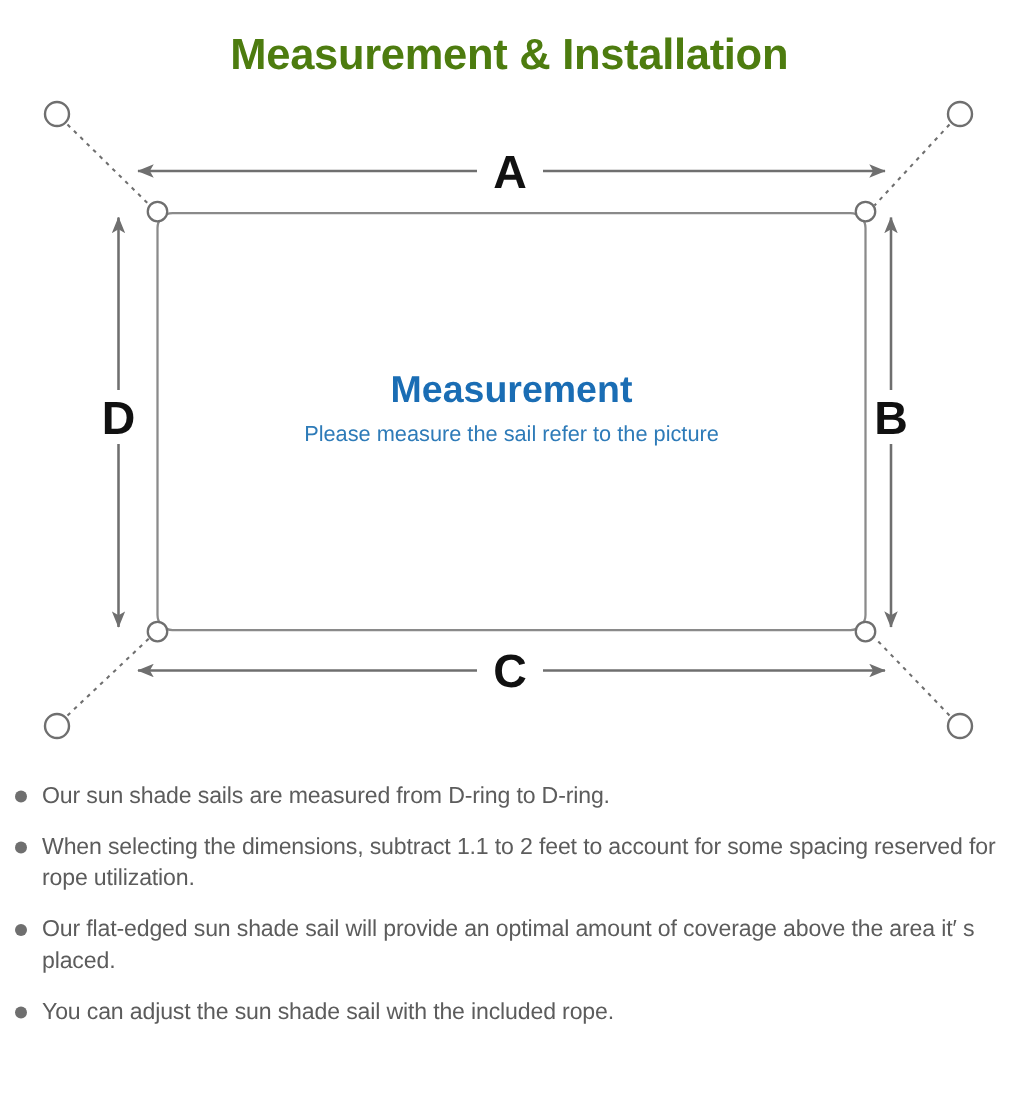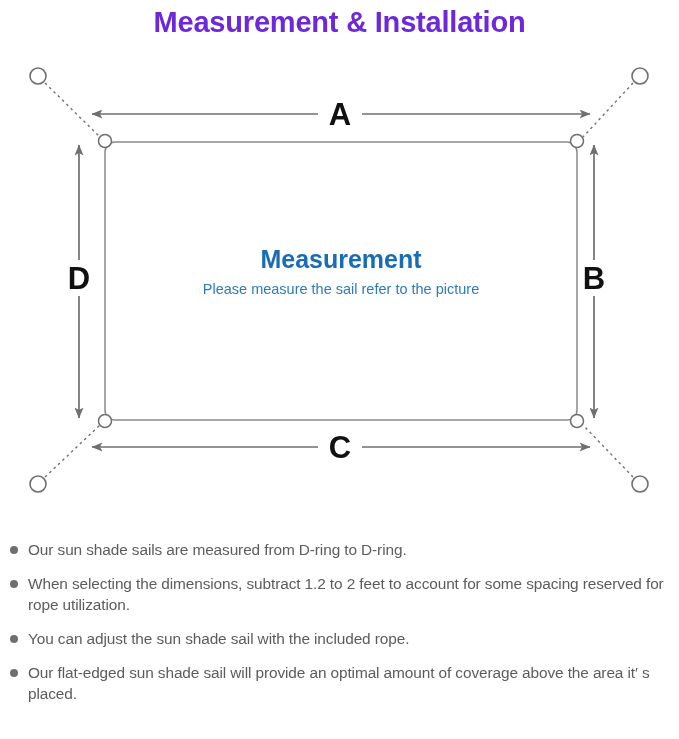--- a/index.html
+++ b/index.html
@@ -17,24 +17,24 @@
   }
 
   #diagram-title {
     position: absolute;
     left: 0;
     top: 0;
     width: 679px;
     text-align: center;
     font-size: 29px;
     font-weight: bold;
-    color: #6d28d9;
+    color: #4d7c0f;
     letter-spacing: -0.2px;
     line-height: 38px;
-    padding-top: 3px;
+    padding-top: 18px;
     white-space: nowrap;
   }
 
   #sail-diagram {
     position: absolute;
     left: 0;
     top: 44px;
     width: 679px;
     height: 470px;
   }
@@ -65,21 +65,20 @@
     font-weight: normal;
     fill: #2E7BB8;
   }
 
   #notes-list {
     position: absolute;
     left: 0;
     top: 520px;
     width: 679px;
     padding: 0 14px 0 10px;
-    margin-top: 19px;
   }
 
   .note-item {
     position: relative;
     display: flex;
     align-items: flex-start;
     margin-bottom: 13px;
     padding-left: 0;
   }
 
@@ -178,27 +177,27 @@
   <div class="note-item">
     <div class="note-bullet">
         <span></span>
       </div>
     <div class="note-text">Our sun shade sails are measured from D-ring to D-ring.</div>
   </div>
   <div class="note-item">
     <div class="note-bullet">
         <span></span>
       </div>
-    <div class="note-text">When selecting the dimensions, subtract 1.2 to 2 feet to account for some spacing reserved for rope utilization.</div>
+    <div class="note-text">When selecting the dimensions, subtract 1.1 to 2 feet to account for some spacing reserved for rope utilization.</div>
+  </div>
+  <div class="note-item">
+    <div class="note-bullet">
+        <span></span>
+      </div>
+    <div class="note-text">Our flat-edged sun shade sail will provide an optimal amount of coverage above the area it′ s placed.</div>
   </div>
   <div class="note-item">
     <div class="note-bullet">
         <span></span>
       </div>
     <div class="note-text">You can adjust the sun shade sail with the included rope.</div>
   </div>
-  <div class="note-item">
-    <div class="note-bullet">
-        <span></span>
-      </div>
-    <div class="note-text">Our flat-edged sun shade sail will provide an optimal amount of coverage above the area it′ s placed.</div>
-  </div>
 </div>
 
 </body></html>

